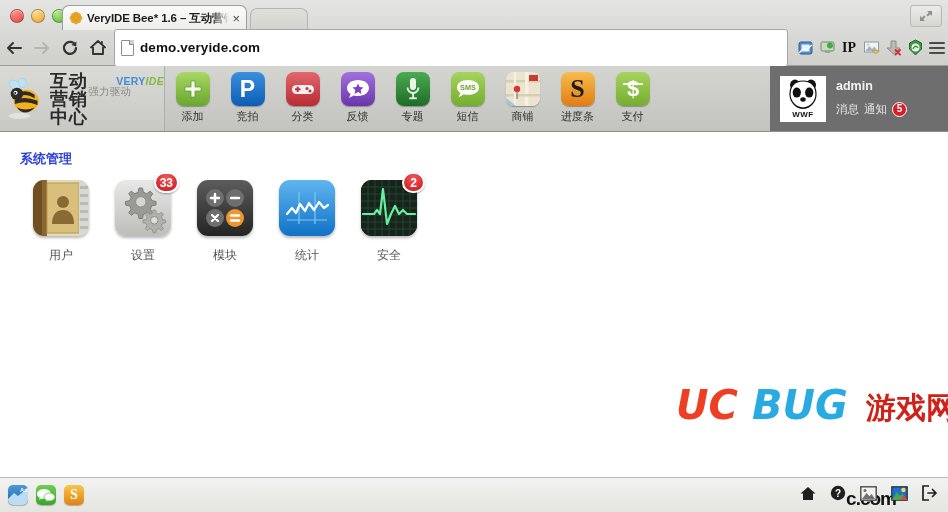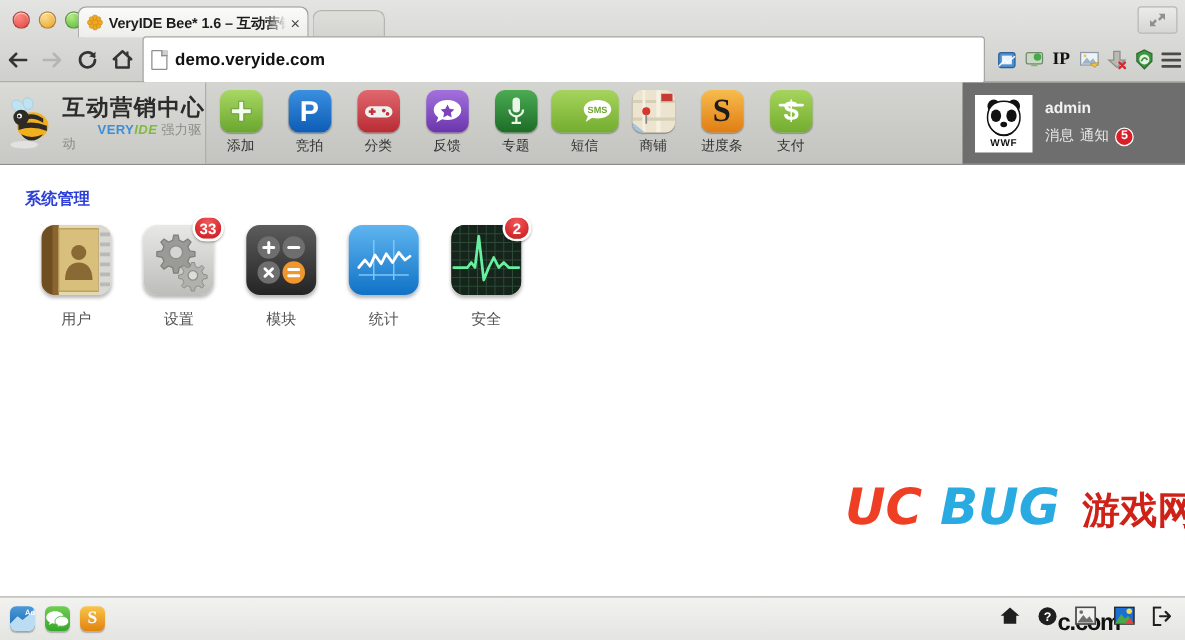--- a/index.html
+++ b/index.html
@@ -60,21 +60,21 @@
   .ext{width:22px;height:24px;display:flex;align-items:center;justify-content:center;flex:none;text-align:right;}
 
   
   .appbar{position:absolute;left:0;top:66px;width:948px;height:66px;
           background:linear-gradient(#d4d4d0,#c3c3bf);border-bottom:1px solid #8d8d89;
           box-sizing:border-box;display:flex;}
   .brand{width:165px;height:65px;display:flex;align-items:center;
          border-right:1px solid #aeaeaa;box-sizing:border-box;padding-left:6px;
          background:linear-gradient(#dadad6,#c8c8c4);}
   .bee{width:42px;height:44px;flex:none;margin-right:2px;}
-  .brandtxt{display:flex;flex-direction:column;line-height:1;}
+  .brandtxt{display:flex;flex-direction:row;line-height:1;}
   .brand-main{font-size:18px;color:#2b2b2b;font-weight:bold;letter-spacing:1px;}
   .brand-sub{font-size:10.5px;margin-top:4px;letter-spacing:.3px;}
   .brand-sub .b1{color:#3f8fd8;font-weight:bold;margin-left:28px;}
   .brand-sub .b2{color:#7fbb3f;font-style:italic;font-weight:bold;}
   .brand-sub .b3{color:#8a8a86;}
 
   .navicons{display:flex;align-items:flex-start;padding-top:6px;}
   .navitem{width:55px;display:flex;flex-direction:column;align-items:center;}
   .navico{width:34px;height:34px;border-radius:8px;position:relative;
           box-shadow:0 1px 1px rgba(0,0,0,.3);display:flex;align-items:center;
@@ -323,21 +323,21 @@
               <rect x="6" y="2" width="6" height="12" rx="3" fill="#e9f5e9"></rect>
               <path d="M3.5 11.5 a5.5 5.5 0 0 0 11 0" stroke="#e9f5e9" stroke-width="1.8" fill="none"></path>
               <rect x="8.2" y="17" width="1.8" height="5" fill="#e9f5e9"></rect>
               <rect x="5.3" y="21.4" width="7.5" height="1.8" fill="#e9f5e9"></rect>
             </svg>
         </div>
         <span class="navlbl">专题</span>
       </div>
 
       <div class="navitem">
-        <div class="navico" style="background:linear-gradient(#a6d45c,#73ad2f);padding-left:20px;">
+        <div class="navico" style="background:linear-gradient(#a6d45c,#73ad2f);">
           <svg width="28" height="24" viewBox="0 0 28 24">
               <path d="M14 3 C20.6 3 25 6.3 25 10.4 C25 14.5 20.6 17.8 14 17.8 C12.4 17.8 11 17.6 9.7 17.2 L4.5 20.5 L6.3 15.9 C4 14.5 3 12.6 3 10.4 C3 6.3 7.4 3 14 3z" fill="#fff"></path>
               <text x="14" y="13.4" font-size="7.3" font-weight="bold" fill="#6ba52c" text-anchor="middle" font-family="Liberation Sans, sans-serif">SMS</text>
             </svg>
         </div>
         <span class="navlbl">短信</span>
       </div>
 
       <div class="navitem">
         <div class="navico" style="background:#e7dfc8;">

